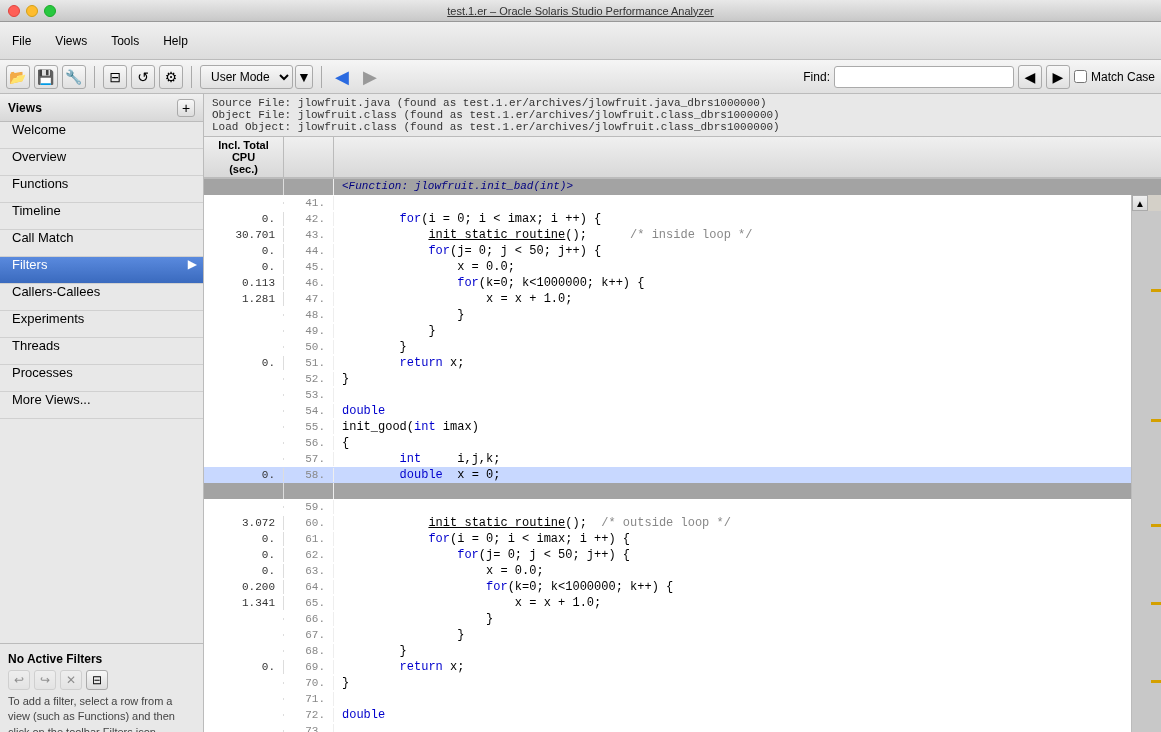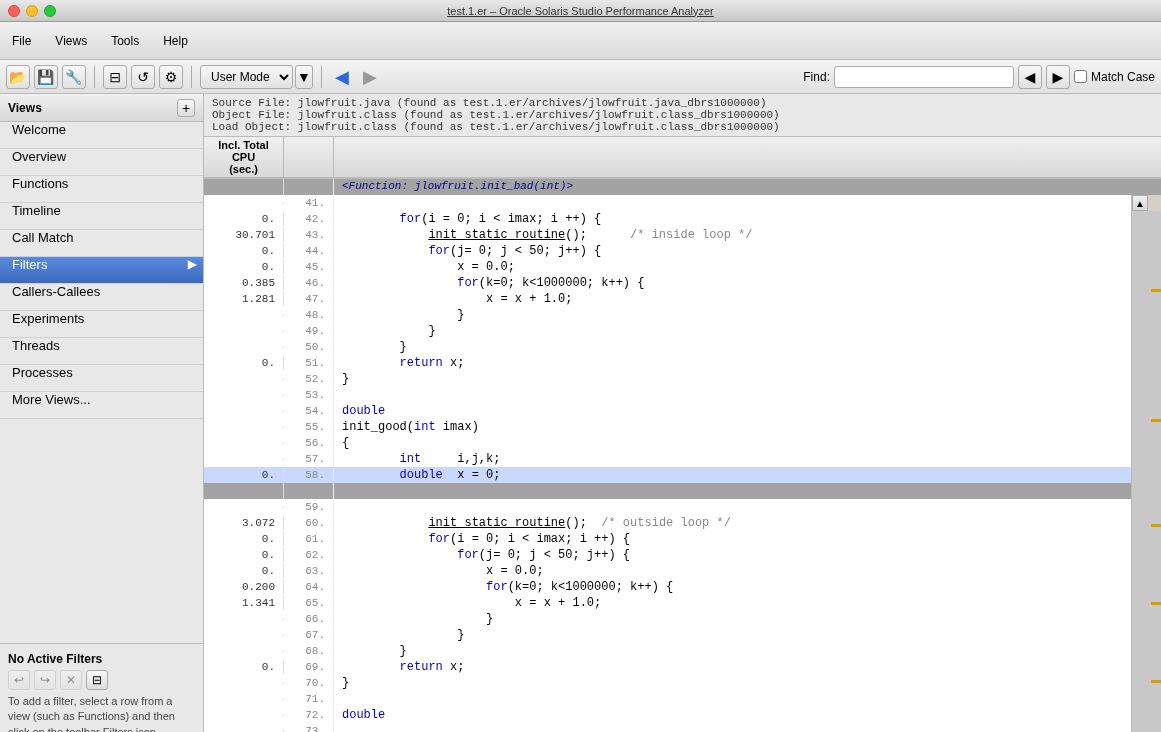--- a/index.html
+++ b/index.html
@@ -485,21 +485,21 @@
       <div class="cpu-val">0.</div>
       <div class="line-num">44.</div>
       <div class="code-content">            <span class="kw">for</span>(j= 0; j &lt; 50; j++) {</div>
     </div>
           <div class="code-row">
       <div class="cpu-val">0.</div>
       <div class="line-num">45.</div>
       <div class="code-content">                x = 0.0;</div>
     </div>
           <div class="code-row">
-      <div class="cpu-val">0.385</div>
+      <div class="cpu-val">0.113</div>
       <div class="line-num">46.</div>
       <div class="code-content">                <span class="kw">for</span>(k=0; k&lt;1000000; k++) {</div>
     </div>
           <div class="code-row">
       <div class="cpu-val">1.281</div>
       <div class="line-num">47.</div>
       <div class="code-content">                    x = x + 1.0;</div>
     </div>
           <div class="code-row">
       <div class="cpu-val"></div>

